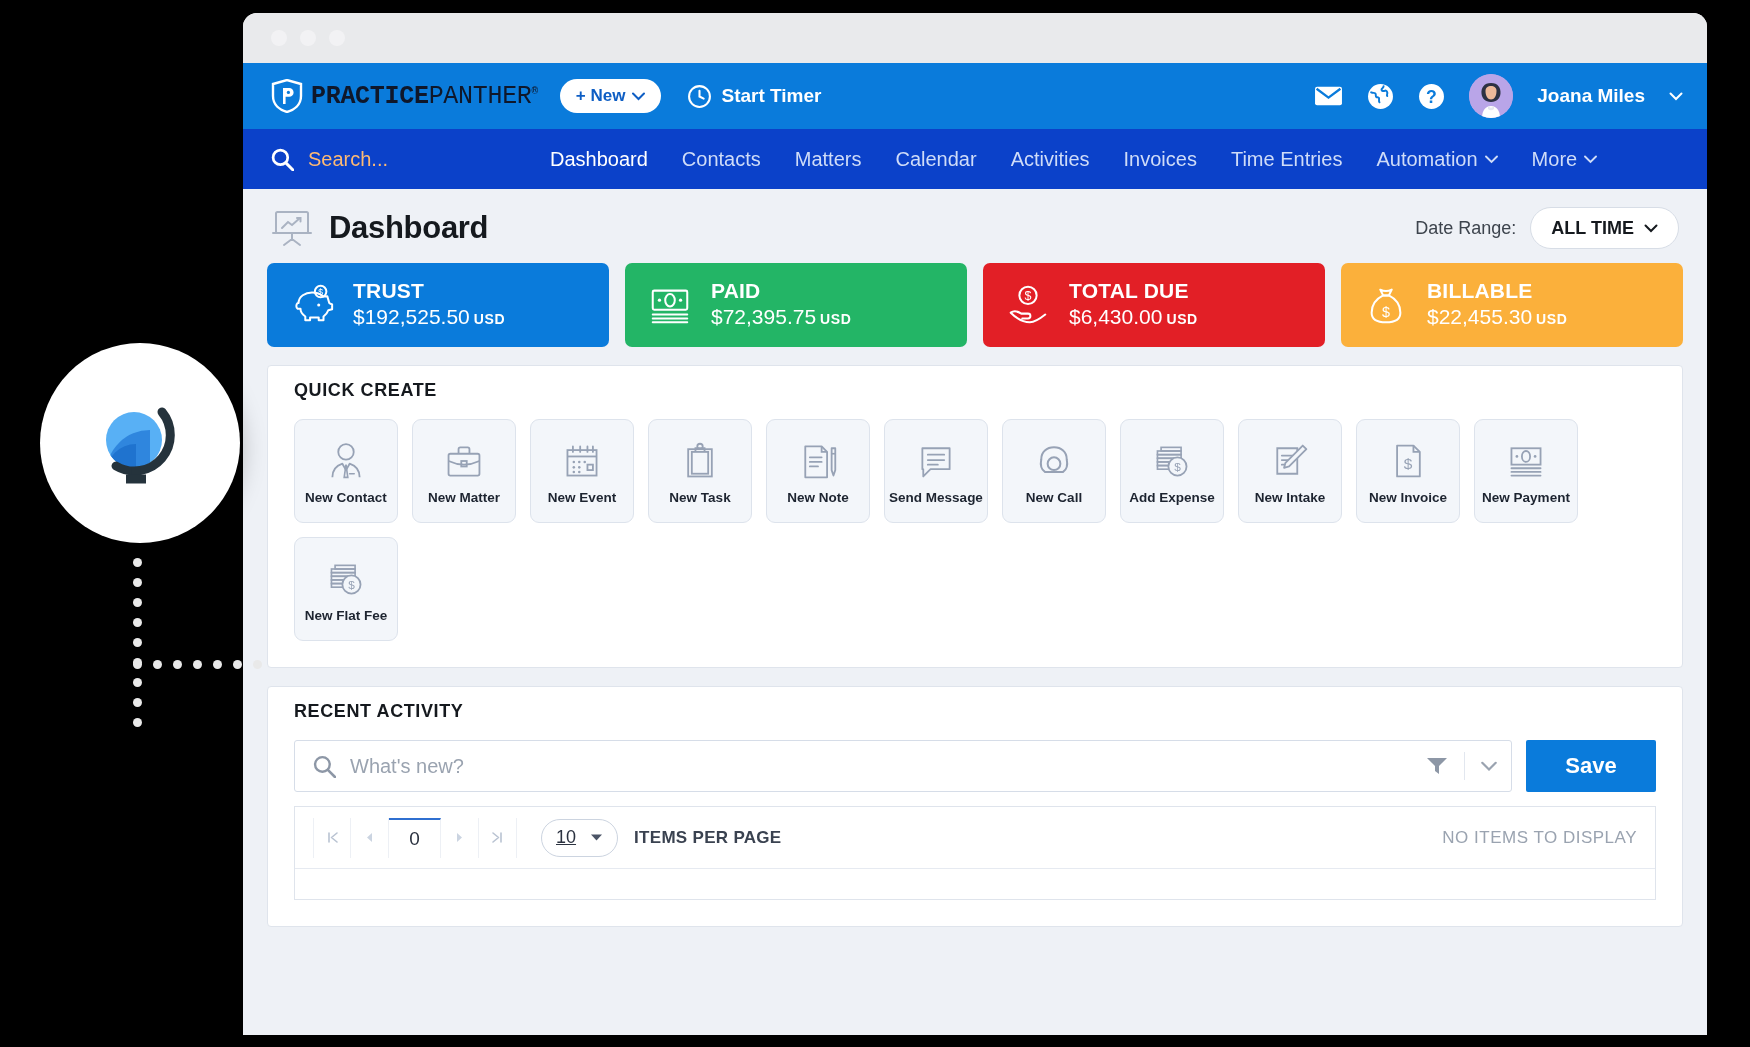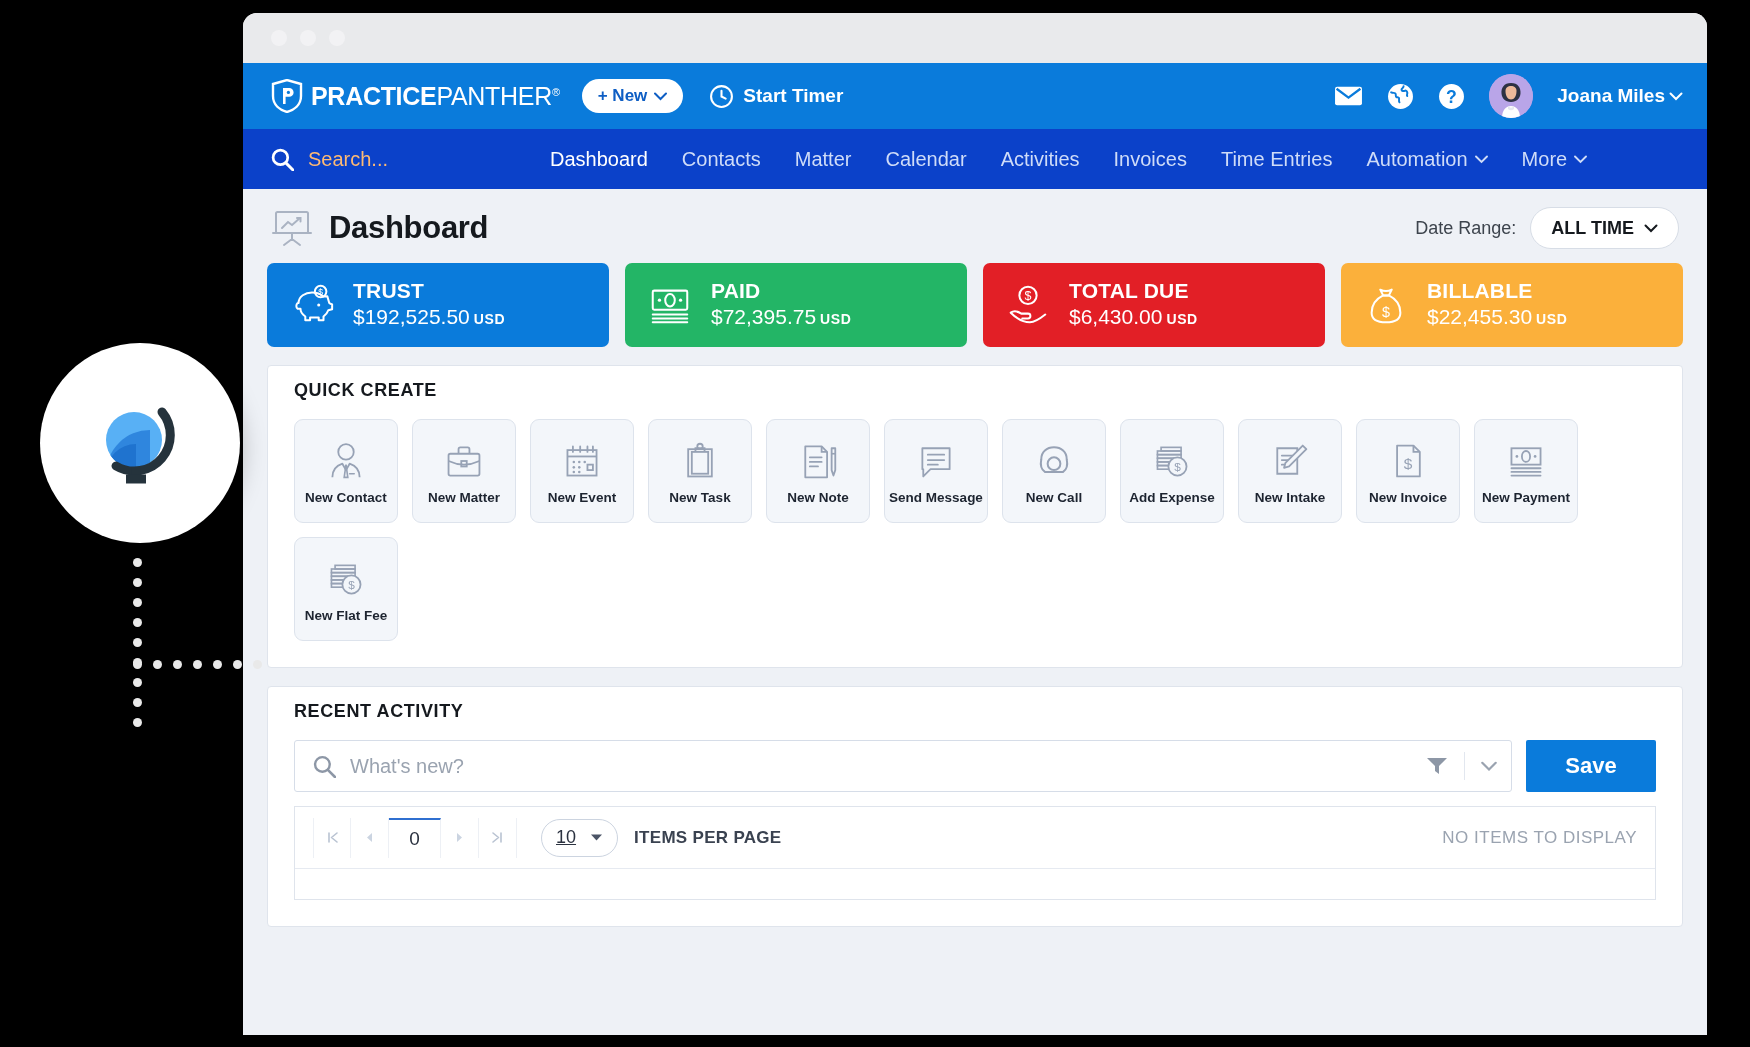--- a/index.html
+++ b/index.html
@@ -27,22 +27,22 @@
   .dot { width: 16px; height: 16px; border-radius: 50%; background: #f2f2f4; }
 
   
   .topbar {
     height: 66px; background: #0a7bdb;
     display: flex; align-items: center; padding: 0 24px 0 28px;
   }
   .brand { display: flex; align-items: center; gap: 0; }
   .brand-shield { width: 32px; height: 34px; margin-right: 8px; flex: 0 0 auto; }
   .brand-text {
-    color: #ffffff; font-size: 25px; letter-spacing: -0.3px;
-    font-family: Liberation Sans, sans-serif; white-space: nowrap;
+    color: #0f172a; font-size: 25px; letter-spacing: -0.3px;
+    font-family: Liberation Mono, monospace; white-space: nowrap;
   }
   .brand-text b { font-weight: 700; }
   .brand-text span.light { font-weight: 400; }
   .brand-reg { font-size: 11px; vertical-align: super; }
 
   .new-btn {
     margin-left: 22px; background: #fff; color: #0e5ec4;
     font-weight: 700; font-size: 17px;
     border-radius: 20px; height: 34px; padding: 0 16px;
     display: flex; align-items: center; gap: 7px; cursor: pointer;
@@ -52,21 +52,21 @@
     display: flex; align-items: center; gap: 9px; cursor: pointer;
   }
   .topbar-right { margin-left: auto; display: flex; align-items: center; gap: 24px; }
   .ticon { cursor: pointer; display: flex; align-items: center; }
   .avatar {
     width: 44px; height: 44px; border-radius: 50%;
     background: #b9a5e8; overflow: hidden; position: relative; cursor: pointer;
   }
   .user-name {
     color: #fff; font-weight: 700; font-size: 19px;
-    display: flex; align-items: center; gap: 4px; cursor: pointer;
+    display: flex; align-items: center; gap: 24px; cursor: pointer;
   }
 
   
   .navbar {
     height: 60px; background: #0b41c9;
     display: flex; align-items: center; padding: 0 24px 0 28px;
   }
   .search-box { display: flex; align-items: center; gap: 14px; width: 248px; cursor: text; }
   .search-ph { color: #fdba74; font-size: 20px; }
   .nav-items { display: flex; align-items: center; gap: 0; margin-left: 14px; }
@@ -263,21 +263,21 @@
         <span class="search-ph">Search...</span>
       </div>
       <div class="nav-items">
         <div class="nav-item active">
             <span>Dashboard</span>
           </div>
         <div class="nav-item">
             <span>Contacts</span>
           </div>
         <div class="nav-item">
-            <span>Matter</span>
+            <span>Matters</span>
           </div>
         <div class="nav-item">
             <span>Calendar</span>
           </div>
         <div class="nav-item">
             <span>Activities</span>
           </div>
         <div class="nav-item">
             <span>Invoices</span>
           </div>

